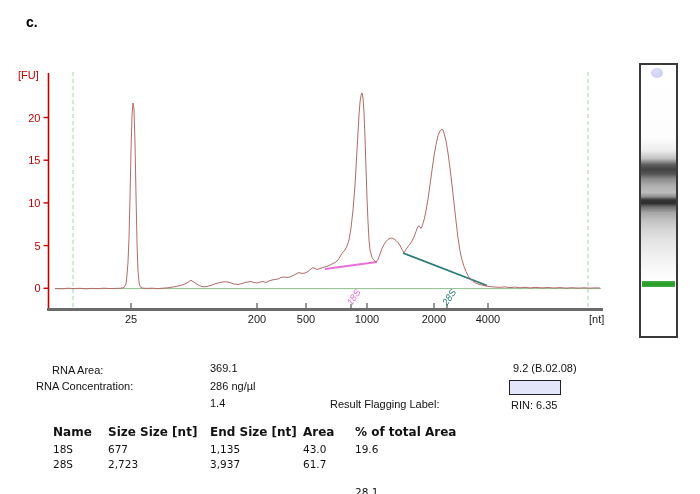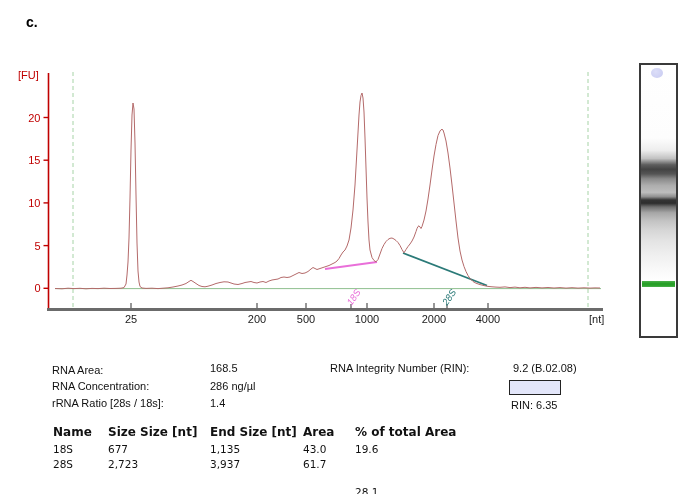--- a/index.html
+++ b/index.html
@@ -65,29 +65,28 @@
       <text transform="translate(447,306) rotate(-55)" fill="#2b7a78" font-size="9.5" font-style="italic" font-family="Liberation Sans, sans-serif">28S</text>
     </svg>
 
   <div class="gel">
     <div class="gel-bands" id="gel-bands" style="background: linear-gradient(rgb(255, 255, 255) 0%, rgb(253, 253, 253) 27%, rgb(237, 237, 237) 31.5%, rgb(194, 194, 194) 34.5%, rgb(94, 94, 94) 36.8%, rgb(67, 67, 67) 38.5%, rgb(85, 85, 85) 40.2%, rgb(138, 138, 138) 42%, rgb(174, 174, 174) 44.5%, rgb(189, 189, 189) 47%, rgb(143, 143, 143) 48.6%, rgb(52, 52, 52) 49.8%, rgb(45, 45, 45) 51%, rgb(111, 111, 111) 52.4%, rgb(166, 166, 166) 54.5%, rgb(195, 195, 195) 57.5%, rgb(214, 214, 214) 61%, rgb(228, 228, 228) 65%, rgb(239, 239, 239) 70%, rgb(248, 248, 248) 75%, rgb(255, 255, 255) 80%, rgb(255, 255, 255) 100%);"></div>
     <div class="gel-dot" id="gel-dot" style="background: radial-gradient(circle at 40% 35%, rgb(220, 222, 248), rgb(199, 202, 241));"></div>
     <div class="gel-green" id="gel-green" style="top: 216px; height: 6px; background: linear-gradient(rgb(77, 176, 77), rgb(40, 160, 40) 40%, rgb(40, 160, 40) 70%, rgb(77, 176, 77));"></div>
   </div>
 
   <div class="txt" style="left:52px;top:364px">RNA Area:</div>
-  <div class="txt" style="left:210px;top:362px">168.5</div>
-  <div class="txt" style="left:52px;top:380px">RNA Concentration:</div>
+  <div class="txt" style="left:210px;top:362px">369.1</div>
+  <div class="txt" style="left:36px;top:380px">RNA Concentration:</div>
   <div class="txt" style="left:210px;top:380px">286 ng/µl</div>
-  <div class="txt" style="left:52px;top:397px">rRNA Ratio [28s / 18s]:</div>
   <div class="txt" style="left:210px;top:397px">1.4</div>
 
-  <div class="txt" style="left:330px;top:362px">RNA Integrity Number (RIN):</div>
   <div class="txt" style="left:513px;top:362px">9.2 (B.02.08)</div>
   <div class="swatch" id="flag-swatch" style="left: 509px; top: 380px; width: 50px; height: 13px; background: rgb(227, 230, 250);"></div>
+  <div class="txt" style="left:330px;top:398px">Result Flagging Label:</div>
   <div class="txt" style="left:511px;top:399px">RIN: 6.35</div>
 
   <div class="txt tbl-head" style="left:53px;top:426px">Name</div>
   <div class="txt tbl-head" style="left:108px;top:426px">Size Size [nt]</div>
   <div class="txt tbl-head" style="left:210px;top:426px">End Size [nt]</div>
   <div class="txt tbl-head" style="left:303px;top:426px">Area</div>
   <div class="txt tbl-head" style="left:355px;top:426px">% of total Area</div>
 
   <div class="txt tbl-cell" style="left:53px;top:443px">18S</div>
   <div class="txt tbl-cell" style="left:108px;top:443px">677</div>

